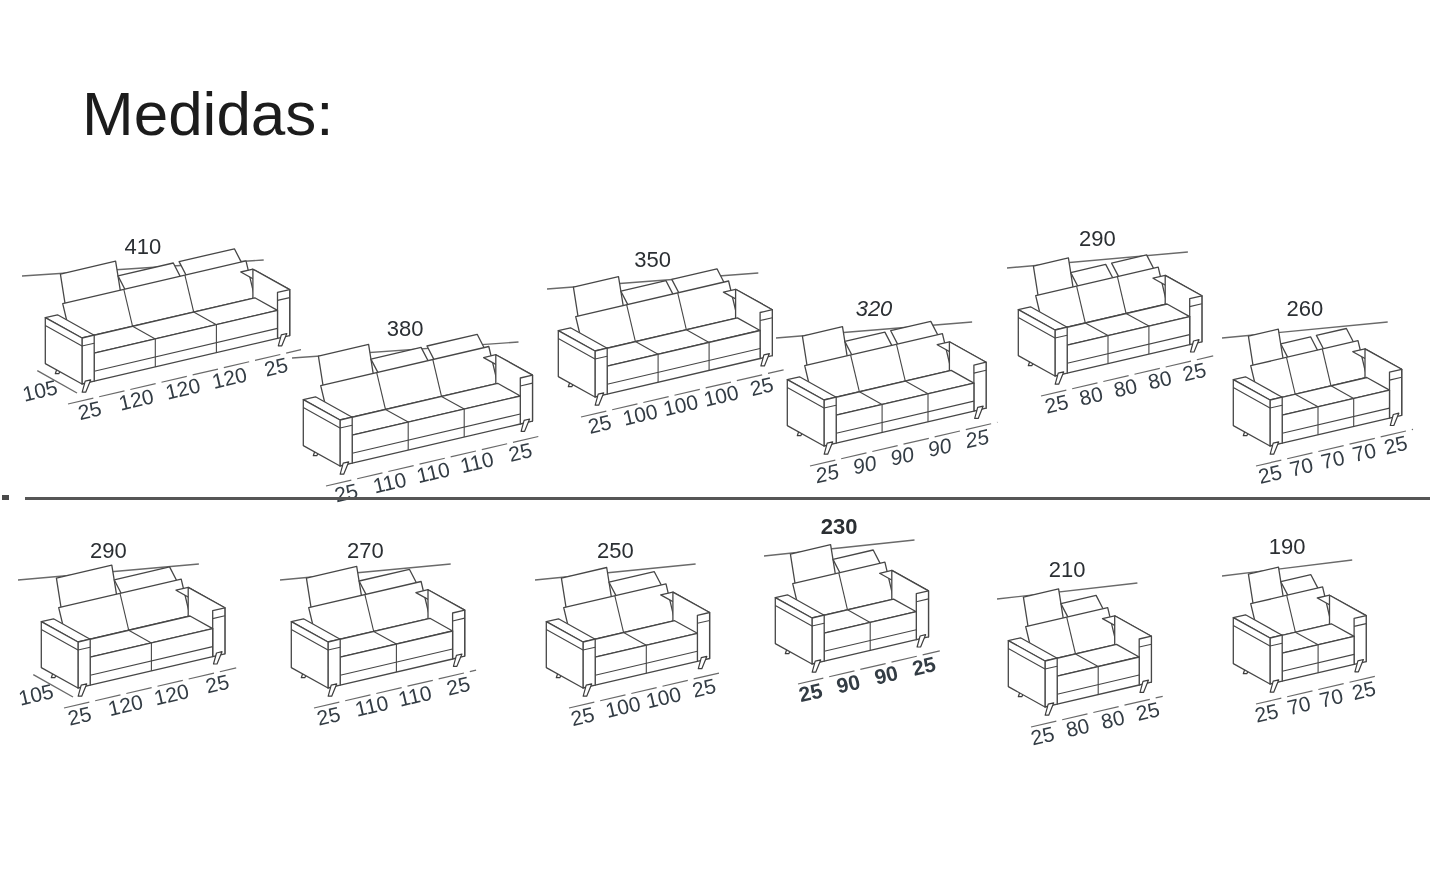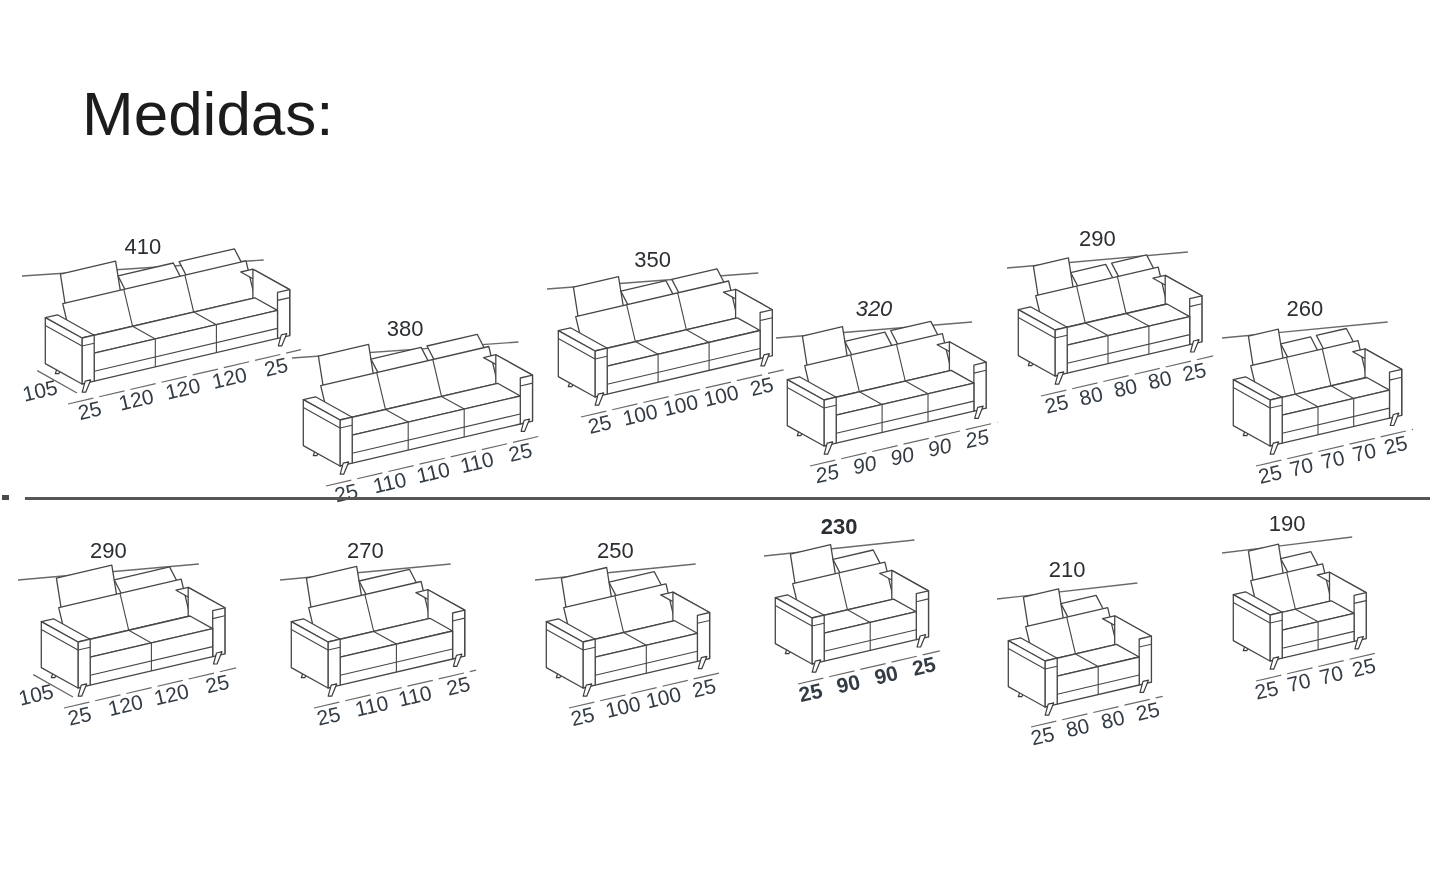--- a/index.html
+++ b/index.html
@@ -416,21 +416,21 @@
       <path d="M80.2,109.2L68.0,112.0L31.3,91.6" class="seam"></path>
       <path d="M71.2,147.2L76.7,145.9L71.7,158.2L68.2,158.2Z" class="leg"></path>
       <path d="M166.0,124.4L171.5,123.1L166.5,135.4L163.0,135.4Z" class="leg"></path>
       <path d="M54.0,170.0L185.7,139.3" class="dimd"></path>
       <text x="67.2" y="185.9" class="num" transform="rotate(-13 67.2 185.9)">25</text>
       <text x="102.3" y="177.7" class="num" transform="rotate(-13 102.3 177.7)">80</text>
       <text x="137.4" y="169.6" class="num" transform="rotate(-13 137.4 169.6)">80</text>
       <text x="172.5" y="161.4" class="num" transform="rotate(-13 172.5 161.4)">25</text>
     </svg>
   </div>
-<div class="card" style="left: 1202px; top: 511px;">
+<div class="card" style="left: 1202px; top: 534px;">
     <svg viewBox="0 0 204 198" width="204" height="198">
       <path d="M20,42L150.2,26" class="dim"></path>
       <text x="85.1" y="20.0" class="total">190</text>
       <path d="M44.3,130.7L49.8,129.4L44.8,139.7L41.3,139.7Z" class="leg"></path>
       <path d="M128.7,112.4L134.2,111.1L129.2,121.4L125.7,121.4Z" class="leg"></path>
       <path d="M51.6,73.0L81.7,66.0L76.5,33.1L46.4,40.1Z" class="face"></path>
       <path d="M87.6,64.6L117.7,57.6L108.9,40.7L78.8,47.7Z" class="face"></path>
       <path d="M57.5,106.5L129.3,89.8L120.6,52.9L48.7,69.7Z" class="face"></path>
       <path d="M93.4,98.2L84.7,61.3" class="seam"></path>
       <path d="M152.1,84.4L164.2,81.6L127.5,61.2L115.3,64.0Z" class="face"></path>

